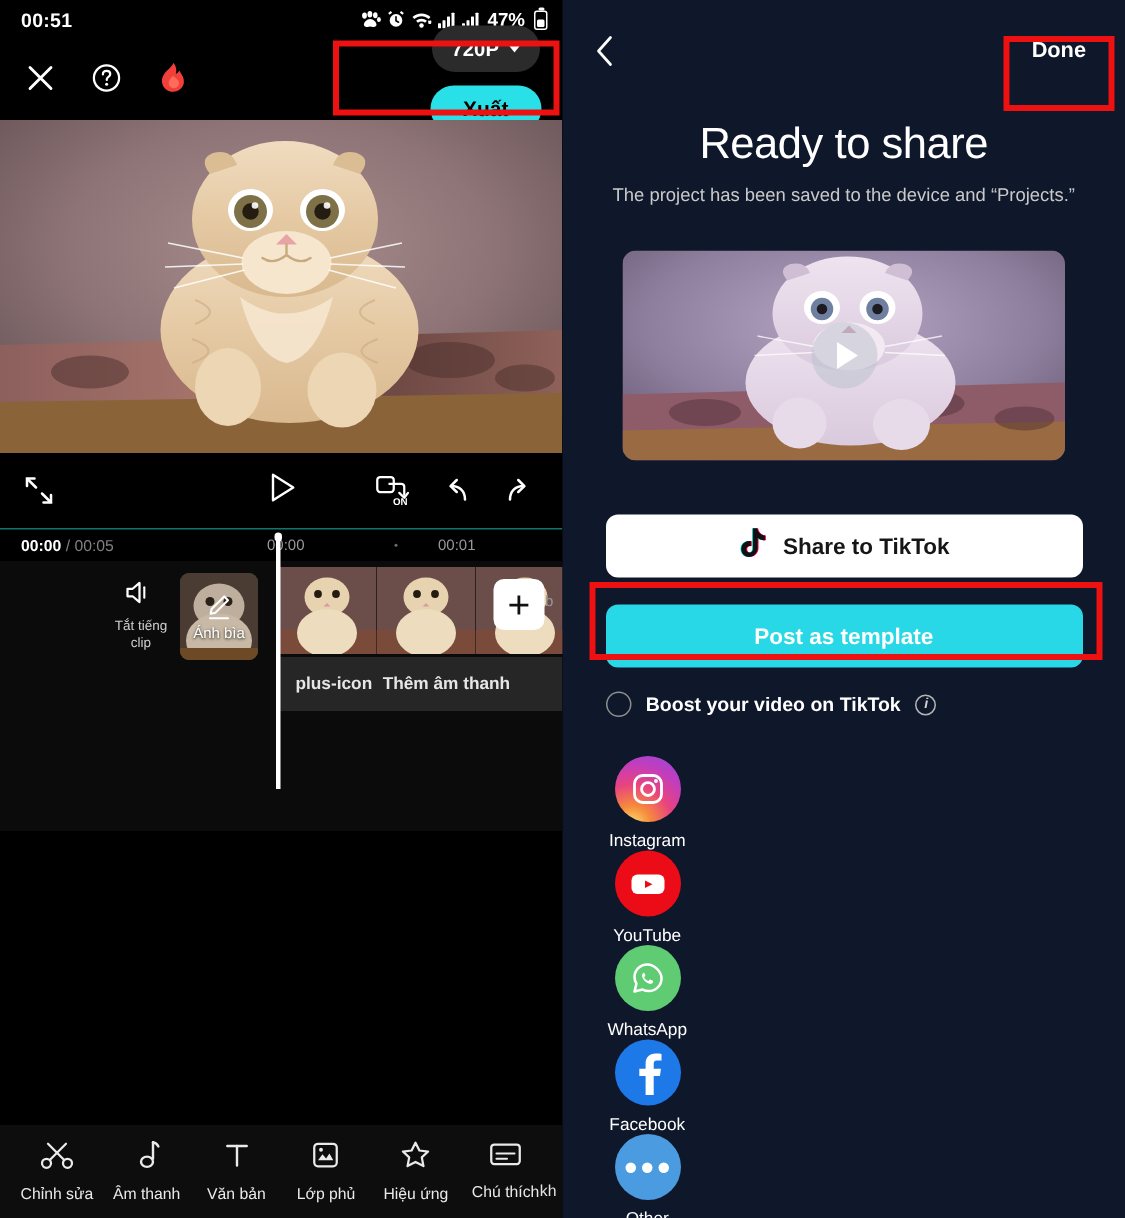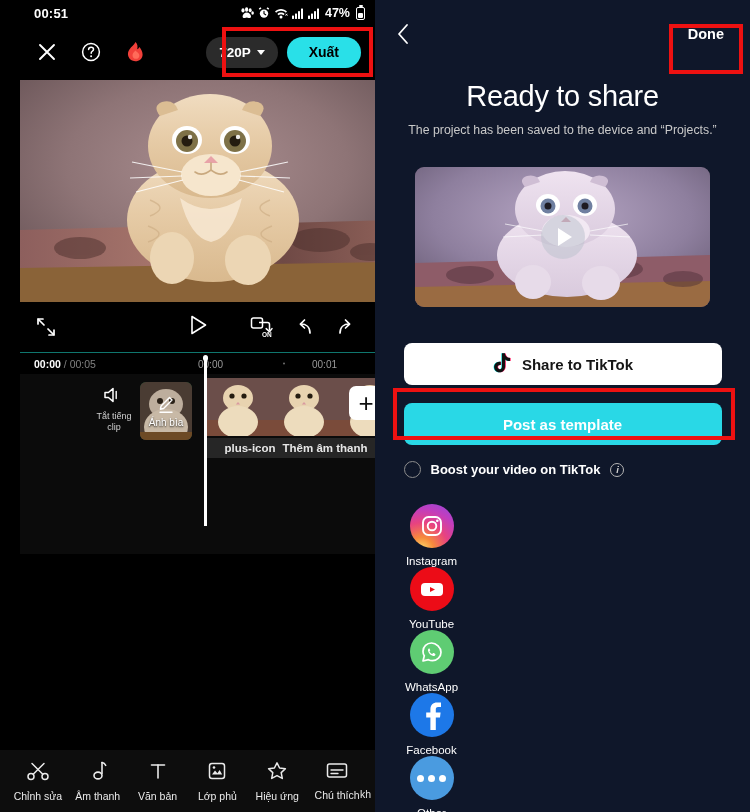--- a/index.html
+++ b/index.html
@@ -10,21 +10,20 @@
     overflow: hidden;
   }
   .screens { display: flex; width: 750px; height: 812px; }
 
   
   .panel-left {
     position: relative;
     width: 375px; height: 812px;
     background: #000;
     overflow: hidden;
-    padding-left: 20px;
   }
   .statusbar {
     height: 26px;
     display: flex; align-items: center;
     padding: 0 10px 0 14px;
     color: #fff;
   }
   .sb-time { font-size: 13px; font-weight: 600; letter-spacing: .2px; }
   .sb-right {
     margin-left: auto;
@@ -46,21 +45,21 @@
     height:5px; background:#fff; border-radius:1px;
   }
 
   .topbar {
     height: 52px;
     display: flex; align-items: center;
     padding: 0 10px 0 14px;
   }
   .topbar-left { display: flex; align-items: center; gap: 18px; }
   .ic-btn { width: 26px; height: 26px; display:flex; align-items:center; justify-content:center; cursor:pointer; }
-  .topbar-right { margin-left: auto; display: flex; align-items: center; gap: 9px; padding-right: 4px; }
+  .topbar-right { margin-left: auto; display: flex; align-items: center; gap: 9px; padding-right: 4px; flex-direction: column; }
   .res-chip {
     background: #2b2b2b; color: #fff;
     border-radius: 17px; height: 31px;
     display: flex; align-items: center; gap: 6px;
     padding: 0 13px;
     font-size: 13.5px; font-weight: 700;
   }
   .caret { width:0;height:0;border-left:4.5px solid transparent;border-right:4.5px solid transparent;border-top:5px solid #fff; }
   .export-btn {
     background: #29e0e8; color: #000;
@@ -143,24 +142,24 @@
     width:34px;height:34px;border-radius:7px;background:#fff;
     display:flex;align-items:center;justify-content:center;
     font-size:26px;color:#111;line-height:1;font-weight:300;
     z-index:4;
   }
   .tl-ghost {
     position:absolute; left:355px; top:22px;
     font-size:10px;color:#9a9a9a;
   }
   .tl-audio {
-    position:absolute; left:185px; top:64px; right:0; height:20px;
+    position:absolute; left:185px; top:64px; right:0; height:36px;
     background:#262626;
     display:flex; align-items:center; gap:7px; padding-left:12px;
-    font-size:11.5px; color:#e6e6e6; font-weight:600;justify-content:center;
+    font-size:11.5px; color:#e6e6e6; font-weight:600;
   }
   .playhead {
     position:absolute; left:184px; top:-18px; width:2.5px; height:170px;
     background:#fff; z-index:5;
   }
   .playhead::before{
     content:""; position:absolute; top:-1px; left:-1.5px;
     width:5.5px;height:5.5px;background:#fff;border-radius:50%;
   }
 

